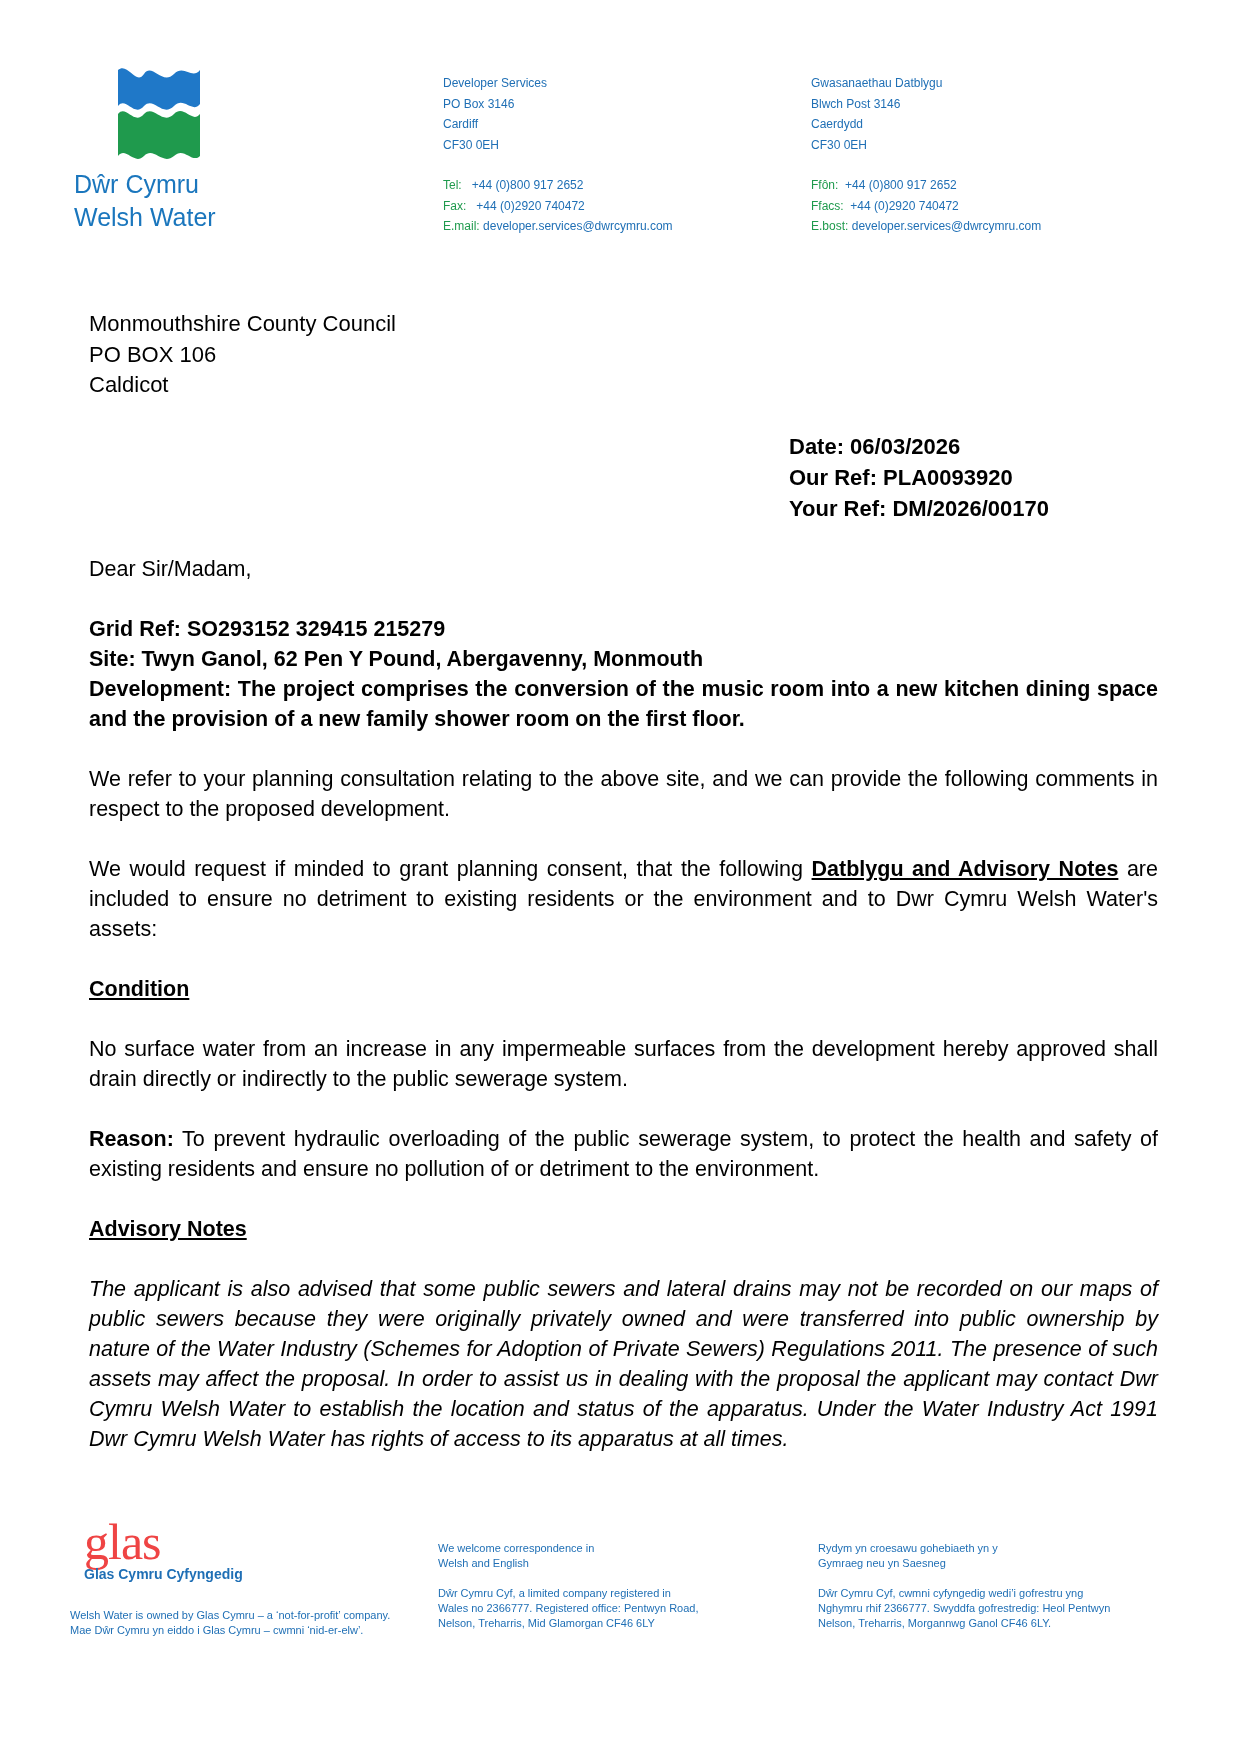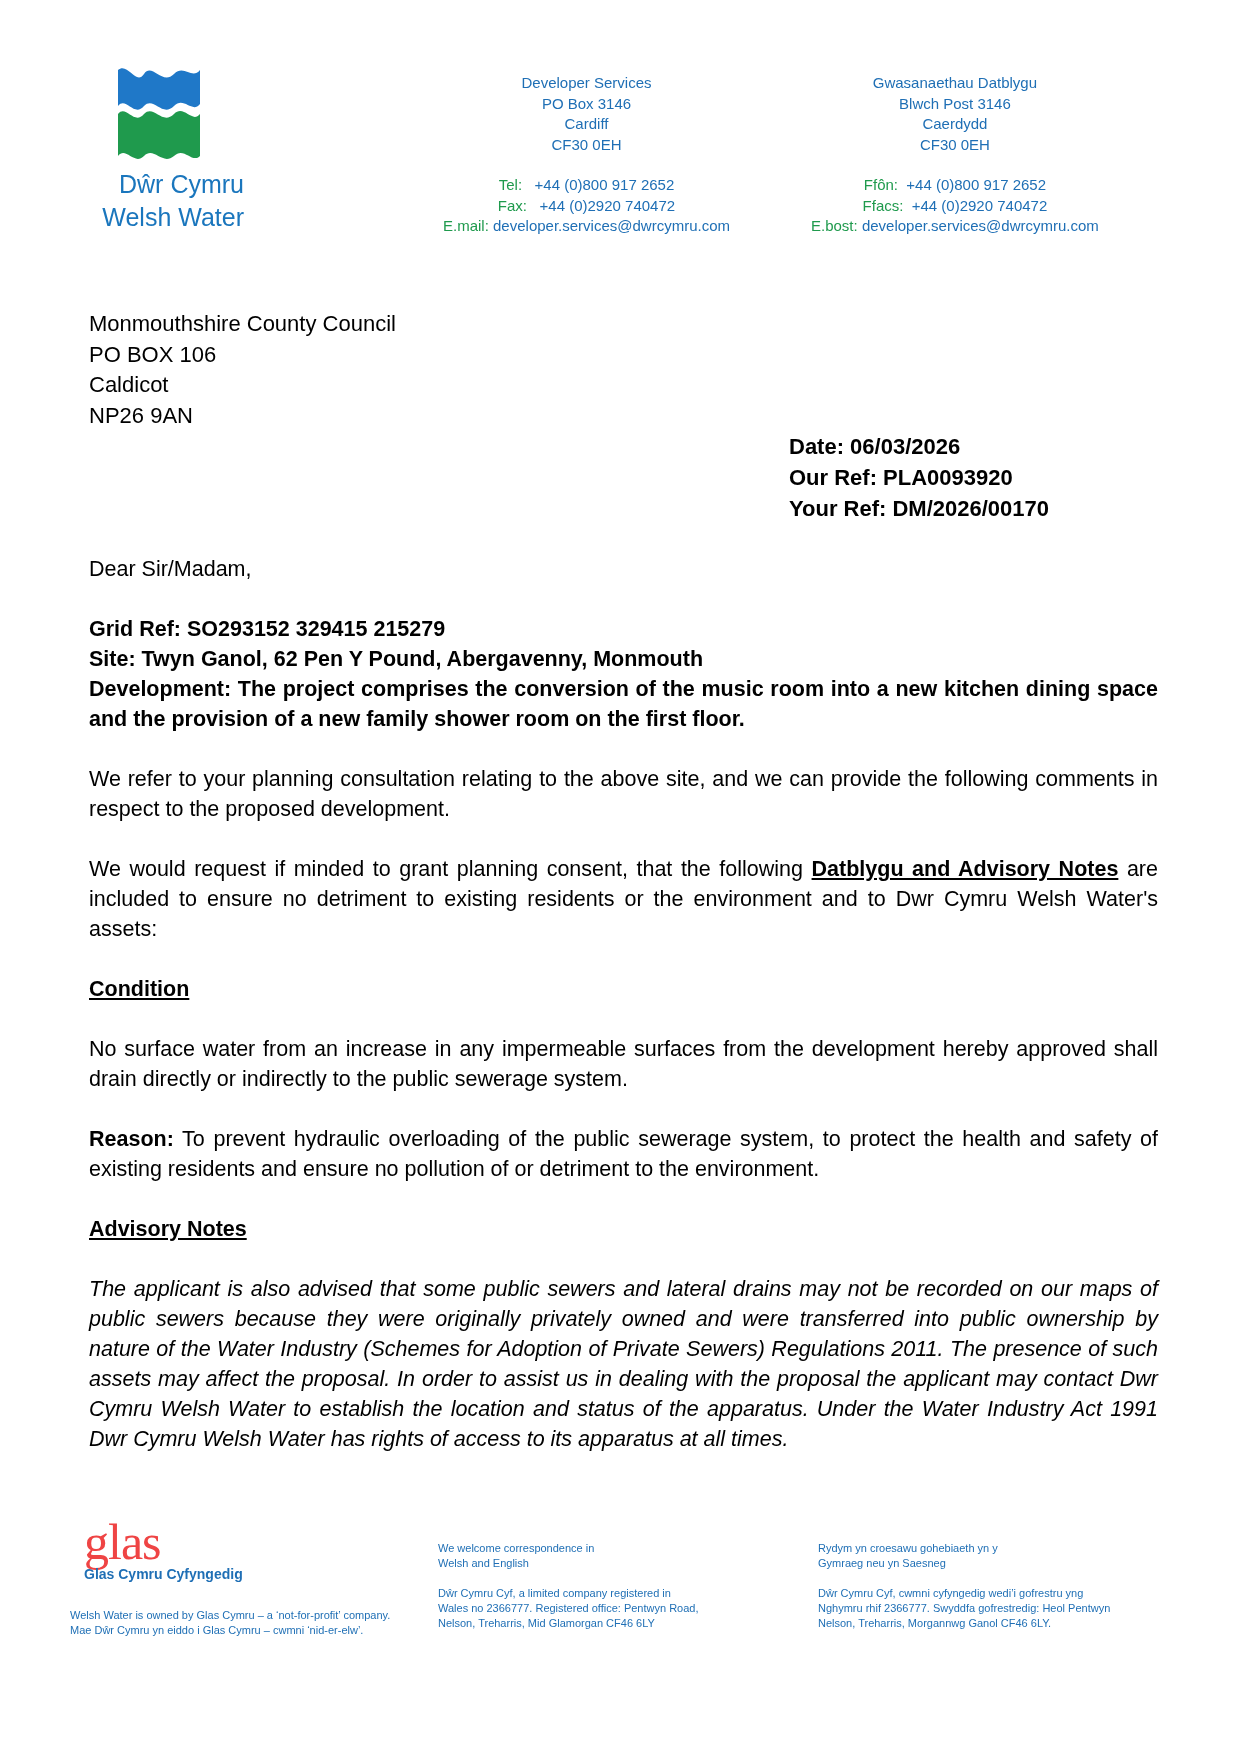--- a/index.html
+++ b/index.html
@@ -19,29 +19,28 @@
 
     
     .logo {
       left: 74px; top: 66px; width: 170px; height: 180px;
     }
     .logo svg { display: block; margin-left: 40px; }
     .logo-text {
       color: #1a76bd;
       font-size: 25px;
       line-height: 33px;
-      text-align: right;
+      text-align: left;
       width: 170px;
       margin-top: 4px;
     }
     .addr-col {
-      font-size: 15px;
+      font-size: 12px;
       line-height: 20.5px;
       color: #1f6fb5;
-      text-align: center;
     }
     .addr-col .lbl { color: #1f9a4d; }
     .addr-col .gap { height: 20px; }
     .col-en { left: 443px; top: 73px; }
     .col-cy { left: 811px; top: 73px; }
 
     
     .recipient {
       left: 89px; top: 309px;
       font-size: 22px; line-height: 30.5px;
@@ -124,21 +123,20 @@
   <div class="gap"></div>
   <div><span class="lbl">Ffôn:</span>&nbsp;&nbsp;<span>+44 (0)800 917 2652</span></div>
   <div><span class="lbl">Ffacs:</span>&nbsp;&nbsp;<span>+44 (0)2920 740472</span></div>
   <div><span class="lbl">E.bost:</span> <span>developer.services@dwrcymru.com</span></div>
 </div>
 
 <div class="abs recipient">
   <div>Monmouthshire County Council</div>
   <div>PO BOX 106</div>
   <div>Caldicot</div>
-  <div>NP26 9AN</div>
 </div>
 
 <div class="abs refs">
   <div>Date: 06/03/2026</div>
   <div>Our Ref: PLA0093920</div>
   <div>Your Ref: DM/2026/00170</div>
 </div>
 
 <div class="abs body">
   <p>Dear Sir/Madam,</p>

